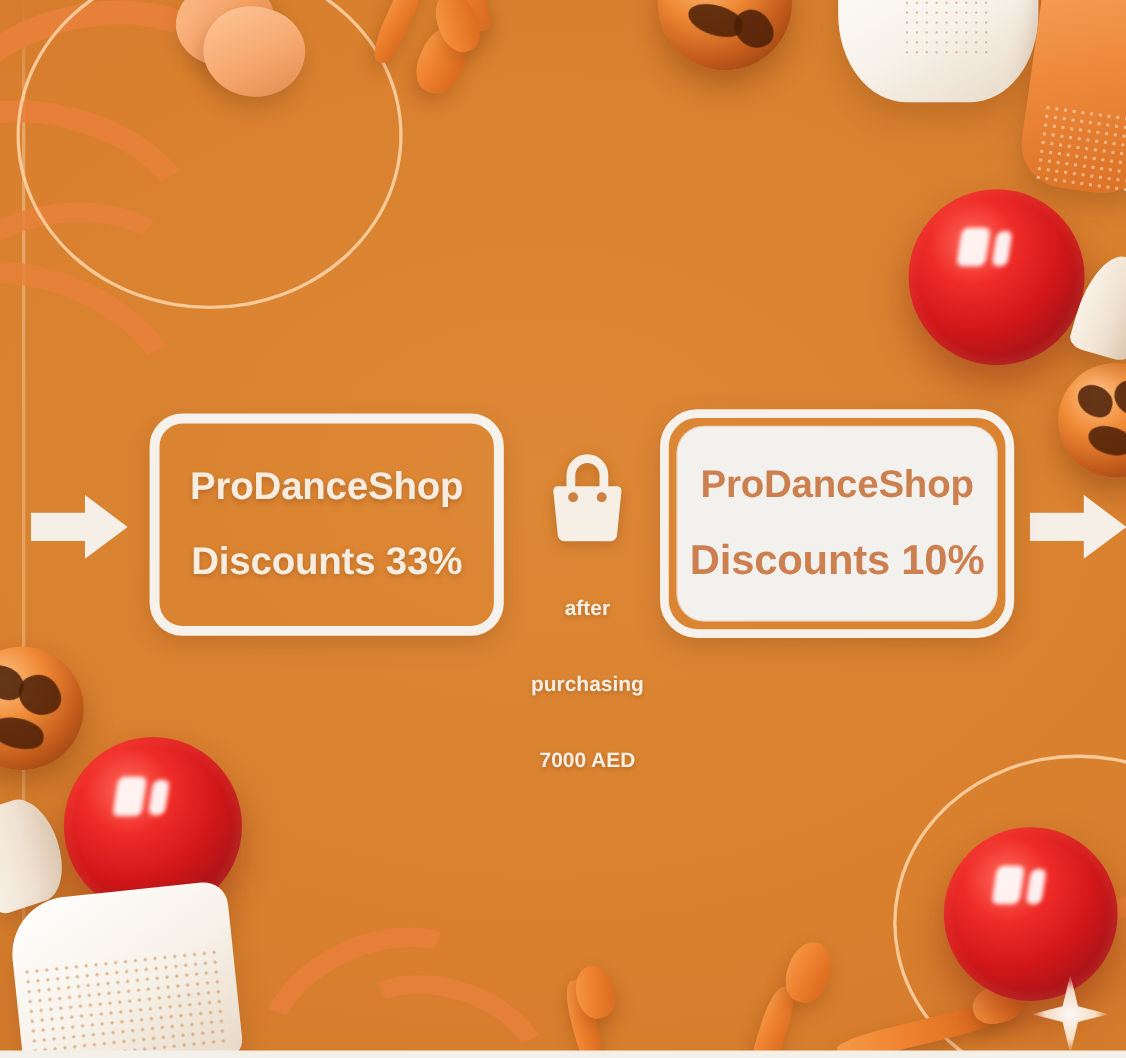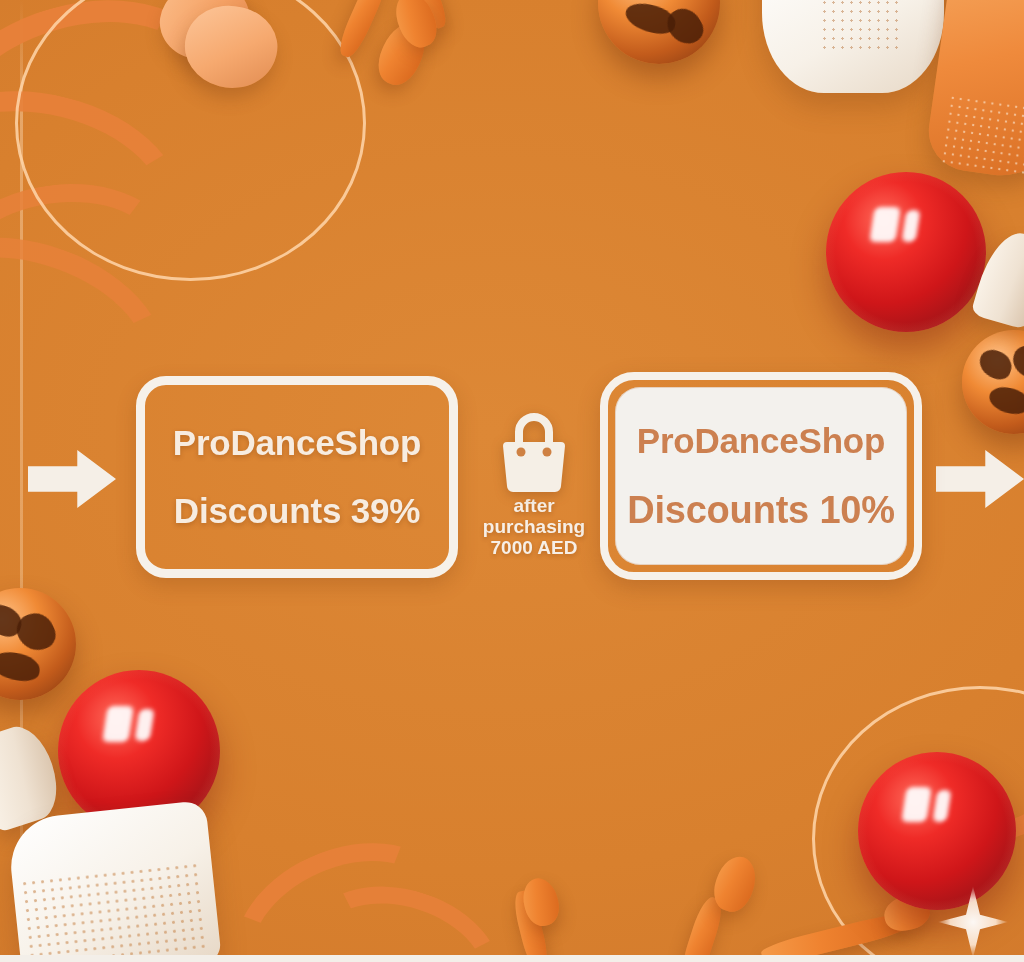--- a/index.html
+++ b/index.html
@@ -158,20 +158,21 @@
 
   
   .center-note {
     position: absolute;
     left: 468px;
     top: 412px;
     width: 132px;
     display: flex;
     flex-direction: column;
     align-items: center;
+    gap: 48px;
   }
   .bag-icon { width: 78px; height: 82px; display: block; filter: drop-shadow(0 3px 6px rgba(110,50,10,0.30)); }
   .note-text {
     margin-top: 2px;
     color: #f7efe6;
     font-weight: bold;
     font-size: 19px;
     line-height: 19px;
     text-align: center;
     text-shadow: 0 2px 4px rgba(110,50,10,0.30);
@@ -276,21 +277,21 @@
       <div class="spec b"></div>
   </div>
 
   <div class="decor sparkle" style="left:938px; top:886px; width:70px; height:72px;"></div>
 
   <div class="arrow" style="left:28px; top:450px; width:88px; height:58px;"></div>
   <div class="arrow" style="left:936px; top:450px; width:88px; height:58px;"></div>
 
   <div class="card-outline" style="left:136px; top:376px; width:322px; height:202px;">
     <div class="line1">ProDanceShop</div>
-    <div class="line2">Discounts 39%</div>
+    <div class="line2">Discounts 33%</div>
   </div>
 
   <div class="center-note">
     <svg class="bag-icon" viewBox="0 0 78 82">
       <path d="M24 30 V20 a15 15 0 0 1 30 0 V30" fill="none" stroke="#f5efe6" stroke-width="8" stroke-linecap="round"></path>
       <path d="M12 30 H66 a4 4 0 0 1 4 4 L66 74 a6 6 0 0 1 -6 6 H18 a6 6 0 0 1 -6 -6 L8 34 a4 4 0 0 1 4 -4 Z" fill="#f5efe6"></path>
       <circle cx="26" cy="40" r="4.5" fill="#cf8143"></circle>
       <circle cx="52" cy="40" r="4.5" fill="#cf8143"></circle>
     </svg>
     <div class="note-text">after</div>

